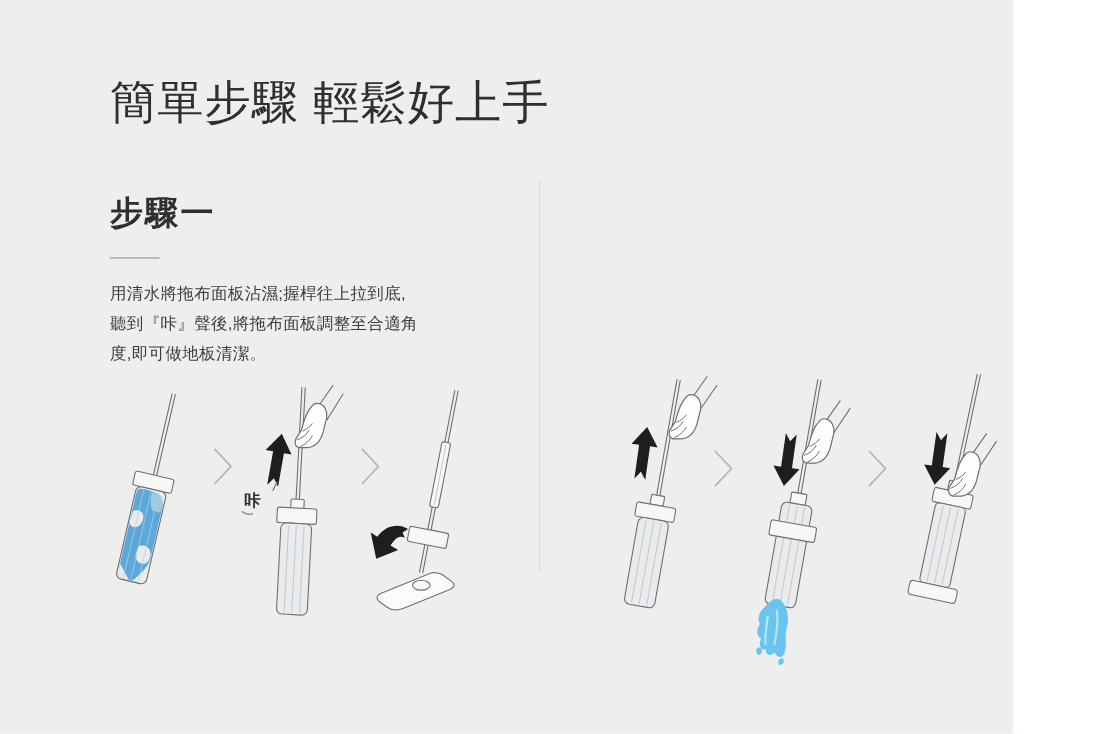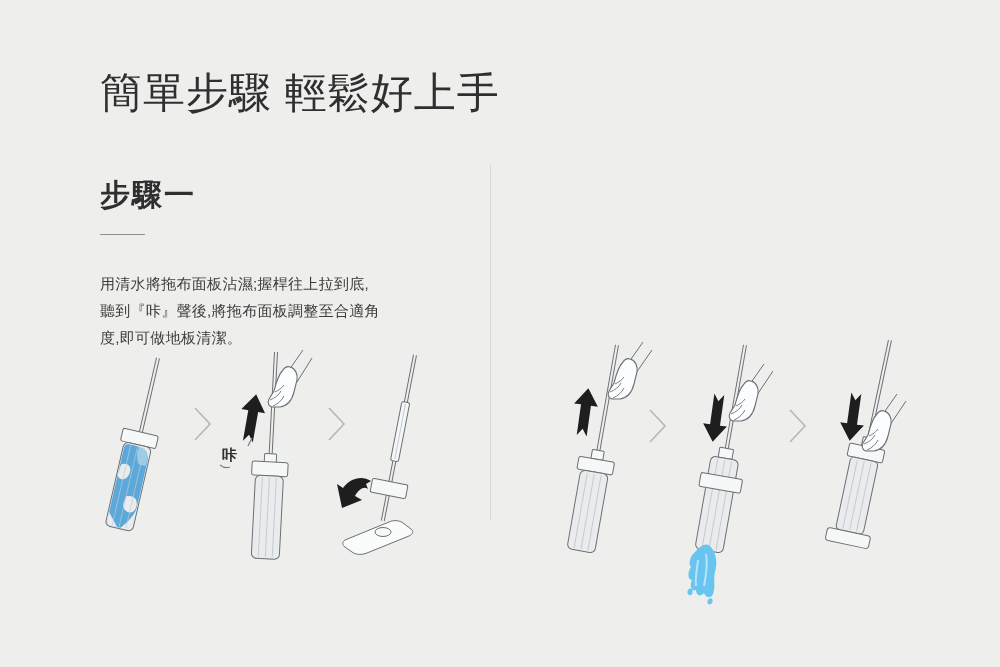--- a/index.html
+++ b/index.html
@@ -1,37 +1,37 @@
 <!DOCTYPE html>
 <html style="--background: #eeefed; --text-primary: #2f2f2f; --text-body: #3c3c3c; --divider: #d8dad8; --underline: #8f8f8f; --arrow: #1e1e1e; --chevron: #b3b7b5; --outline: #6b7075; --pad-fill: #e9ebed; --pad-stripe: #c4cbd0; --collar-fill: #f6f7f7; --water-wet: #5ba8da; --water-light: #9ccbe8; --water-jet: #69c4f0; --water-jet-light: #b8e4f8;"><head>
 <meta charset="utf-8">
 <style>
   html,body{margin:0;padding:0;}
   body{font-family:"Liberation Sans","DejaVu Sans",sans-serif;}
   #stage{
-    position:relative;width:1000px;height:667px;overflow:hidden;
+    position:relative;width:921px;height:667px;overflow:hidden;
     background:var(--background,#eeefed);
     color:var(--text-primary,#2f2f2f);
   }
   .title{
     position:absolute;left:100px;top:71px;
     font-size:42px;font-weight:300;letter-spacing:1px;line-height:1.05;
     color:var(--text-primary,#2f2f2f);
   }
   .divider{
     position:absolute;left:490px;top:164px;width:1px;height:356px;
     background:var(--divider,#d8dad8);
   }
   .step{position:absolute;top:177px;width:390px;}
   .step.s1{left:100px;}
   .step.s2{left:550px;}
   .step-label{font-size:30px;font-weight:bold;letter-spacing:2px;line-height:1.2;}
   .step-underline{width:45px;height:1px;background:var(--underline,#8f8f8f);margin-top:21px;}
   .step-body{
-    margin-top:35px;font-size:15px;letter-spacing:.3px;line-height:27px;
+    margin-top:19px;font-size:15px;letter-spacing:.3px;line-height:27px;
     color:var(--text-body,#3c3c3c);white-space:pre;
   }
   .fig{position:absolute;}
   
   .ln{stroke:var(--outline,#6b7075);stroke-width:1;fill:none;}
   .pad{fill:var(--pad-fill,#e9ebed);stroke:var(--outline,#6b7075);stroke-width:1;}
   .stripe{stroke:var(--pad-stripe,#c4cbd0);stroke-width:1;fill:none;}
   .collar{fill:var(--collar-fill,#f6f7f7);stroke:var(--outline,#6b7075);stroke-width:1;}
   .floor{fill:#fafbfb;stroke:var(--outline,#6b7075);stroke-width:1;}
   .hand{fill:#fcfdfe;stroke:var(--outline,#6b7075);stroke-width:1.1;}

